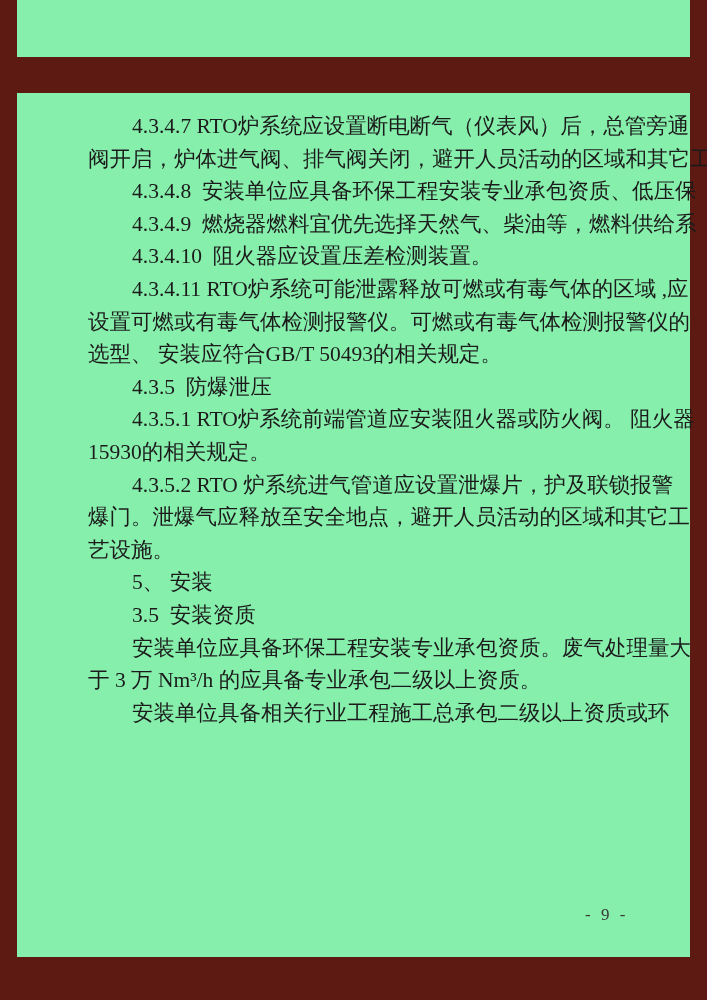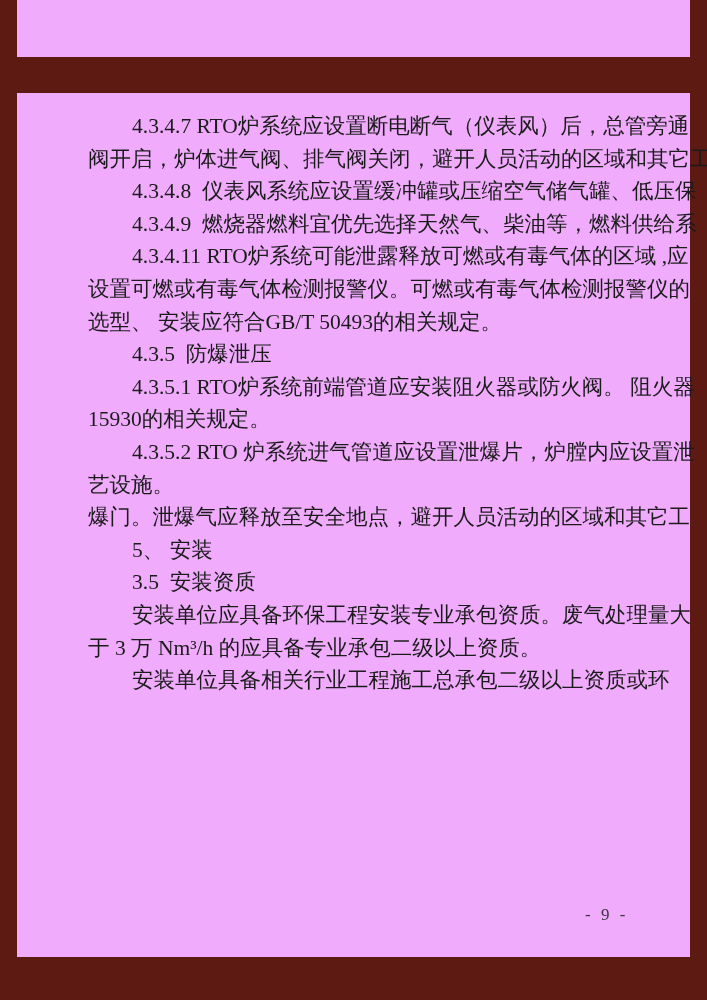--- a/index.html
+++ b/index.html
@@ -1,18 +1,18 @@
 <!DOCTYPE html>
 <html><head>
 <meta charset="utf-8">
 <style>
   html,body{margin:0;padding:0;background:#fcfcfc;}
   .canvas{
     position:relative;width:707px;height:1000px;overflow:hidden;
-    background:#f0abfc;
+    background:#86efac;
     font-family:"Liberation Serif","DejaVu Serif",serif;
   }
   
   .edge{position:absolute;background:#5d1a12;}
   .edge-left{left:0;top:0;width:17px;height:1000px;}
   .edge-right{left:690px;top:0;width:17px;height:1000px;}
   .edge-top{left:0;top:57px;width:707px;height:36px;}
   .edge-bottom{left:0;top:957px;width:707px;height:43px;}
   
   .text-block{
@@ -33,31 +33,32 @@
 <div class="canvas">
 
   <div class="edge edge-left"></div>
   <div class="edge edge-right"></div>
   <div class="edge edge-top"></div>
   <div class="edge edge-bottom"></div>
 
   <div class="text-block">
     <div class="line indent">4.3.4.7 RTO炉系统应设置断电断气（仪表风）后，总管旁通</div>
     <div class="line">阀开启，炉体进气阀、排气阀关闭，避开人员活动的区域和其它工</div>
-    <div class="line indent">4.3.4.8  仪表风系统应设置缓冲罐或压缩空气储气罐、低压保</div>
+    <div class="line indent">4.3.4.8  安装单位应具备环保工程安装专业承包资质、低压保</div>
     <div class="line indent">4.3.4.9  燃烧器燃料宜优先选择天然气、柴油等，燃料供给系</div>
+    <div class="line indent">4.3.4.10  阻火器应设置压差检测装置。</div>
     <div class="line indent">4.3.4.11 RTO炉系统可能泄露释放可燃或有毒气体的区域 ,应</div>
     <div class="line">设置可燃或有毒气体检测报警仪。可燃或有毒气体检测报警仪的</div>
     <div class="line">选型、 安装应符合GB/T 50493的相关规定。</div>
     <div class="line indent">4.3.5  防爆泄压</div>
     <div class="line indent">4.3.5.1 RTO炉系统前端管道应安装阻火器或防火阀。 阻火器</div>
     <div class="line">15930的相关规定。</div>
-    <div class="line indent">4.3.5.2 RTO 炉系统进气管道应设置泄爆片，炉膛内应设置泄</div>
+    <div class="line indent">4.3.5.2 RTO 炉系统进气管道应设置泄爆片，护及联锁报警</div>
+    <div class="line">爆门。泄爆气应释放至安全地点，避开人员活动的区域和其它工</div>
     <div class="line">艺设施。</div>
-    <div class="line">爆门。泄爆气应释放至安全地点，避开人员活动的区域和其它工</div>
     <div class="line indent">5、 安装</div>
     <div class="line indent">3.5  安装资质</div>
     <div class="line indent">安装单位应具备环保工程安装专业承包资质。废气处理量大</div>
     <div class="line">于 3 万 Nm³/h 的应具备专业承包二级以上资质。</div>
     <div class="line indent">安装单位具备相关行业工程施工总承包二级以上资质或环</div>
   </div>
 
   <div class="page-number">- 9 -</div>
 
 </div>

